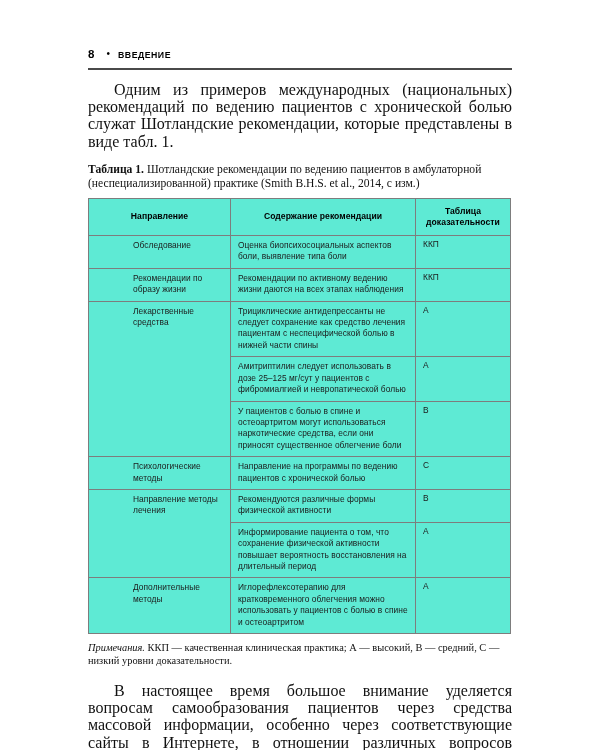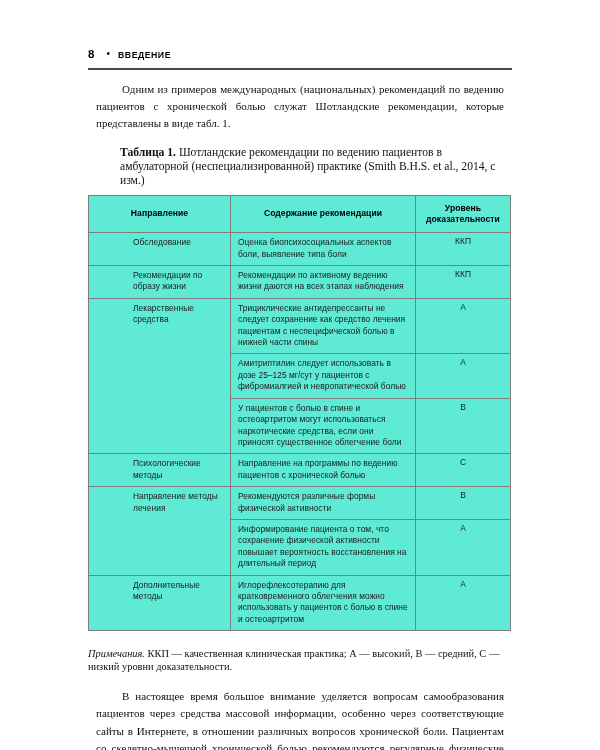--- a/index.html
+++ b/index.html
@@ -54,42 +54,41 @@
   }
   .rule {
     height: 2px;
     background: #4a4a4a;
     margin-top: 4px;
     margin-bottom: 11px;
   }
 
   
   p.body {
-    margin: 8px;
-    font-size: 11px;
+    margin: 0;
+    font-size: 16px;
     line-height: 17.2px;
     text-align: justify;
     text-indent: 26px;
     text-justify: inter-word;
     hyphens: none;
     color: #111;
   }
   p.body.last {
     margin-top: 15px;
   }
 
   
   .tbl-caption {
     margin-top: 13px;
     margin-bottom: 6px;
     font-size: 11.6px;
     line-height: 14.4px;
     text-align: left;
     color: #111;
-    margin-left: 32px;
   }
   .tbl-caption b { font-weight: bold; }
 
   
   table.rec {
     border-collapse: collapse;
     width: 422px;
     table-layout: fixed;
     font-family: "Liberation Sans", "DejaVu Sans", sans-serif;
     background: #5eead4;
@@ -111,32 +110,31 @@
     text-align: center;
     font-weight: bold;
     font-size: 8.6px;
     line-height: 11.2px;
     padding-top: 7px;
     padding-bottom: 7px;
     vertical-align: middle;
     color: #000;
   }
   table.rec td.lvl {
-    text-align: center;
     vertical-align: top;
     padding-top: 3px;
   }
   table.rec td.dir {
     vertical-align: top;
     padding-left: 44px;
   }
 
   
   .notes {
-    margin-top: 16px;
+    margin-top: 7px;
     font-size: 10.4px;
     line-height: 13px;
     color: #111;
     text-align: left;
   }
   .notes i { font-style: italic; }
 </style>
 </head>
 <body>
 
@@ -159,21 +157,21 @@
     <colgroup>
       <col class="c1">
         <col class="c2">
         <col class="c3">
     </colgroup>
     <thead>
       <tr>
         <th>Направление</th>
         <th>Содержание рекомендации</th>
         <th>
-          <span>Уровень</span><br>
+          <span>Таблица</span><br>
           <span>доказательности</span>
         </th>
       </tr>
     </thead>
     <tbody>
         <tr>
           <td class="dir" rowspan="1">Обследование</td>
           <td class="cont">Оценка биопсихосоциальных аспектов боли, выявление типа боли</td>
           <td class="lvl">ККП</td>
         </tr>

